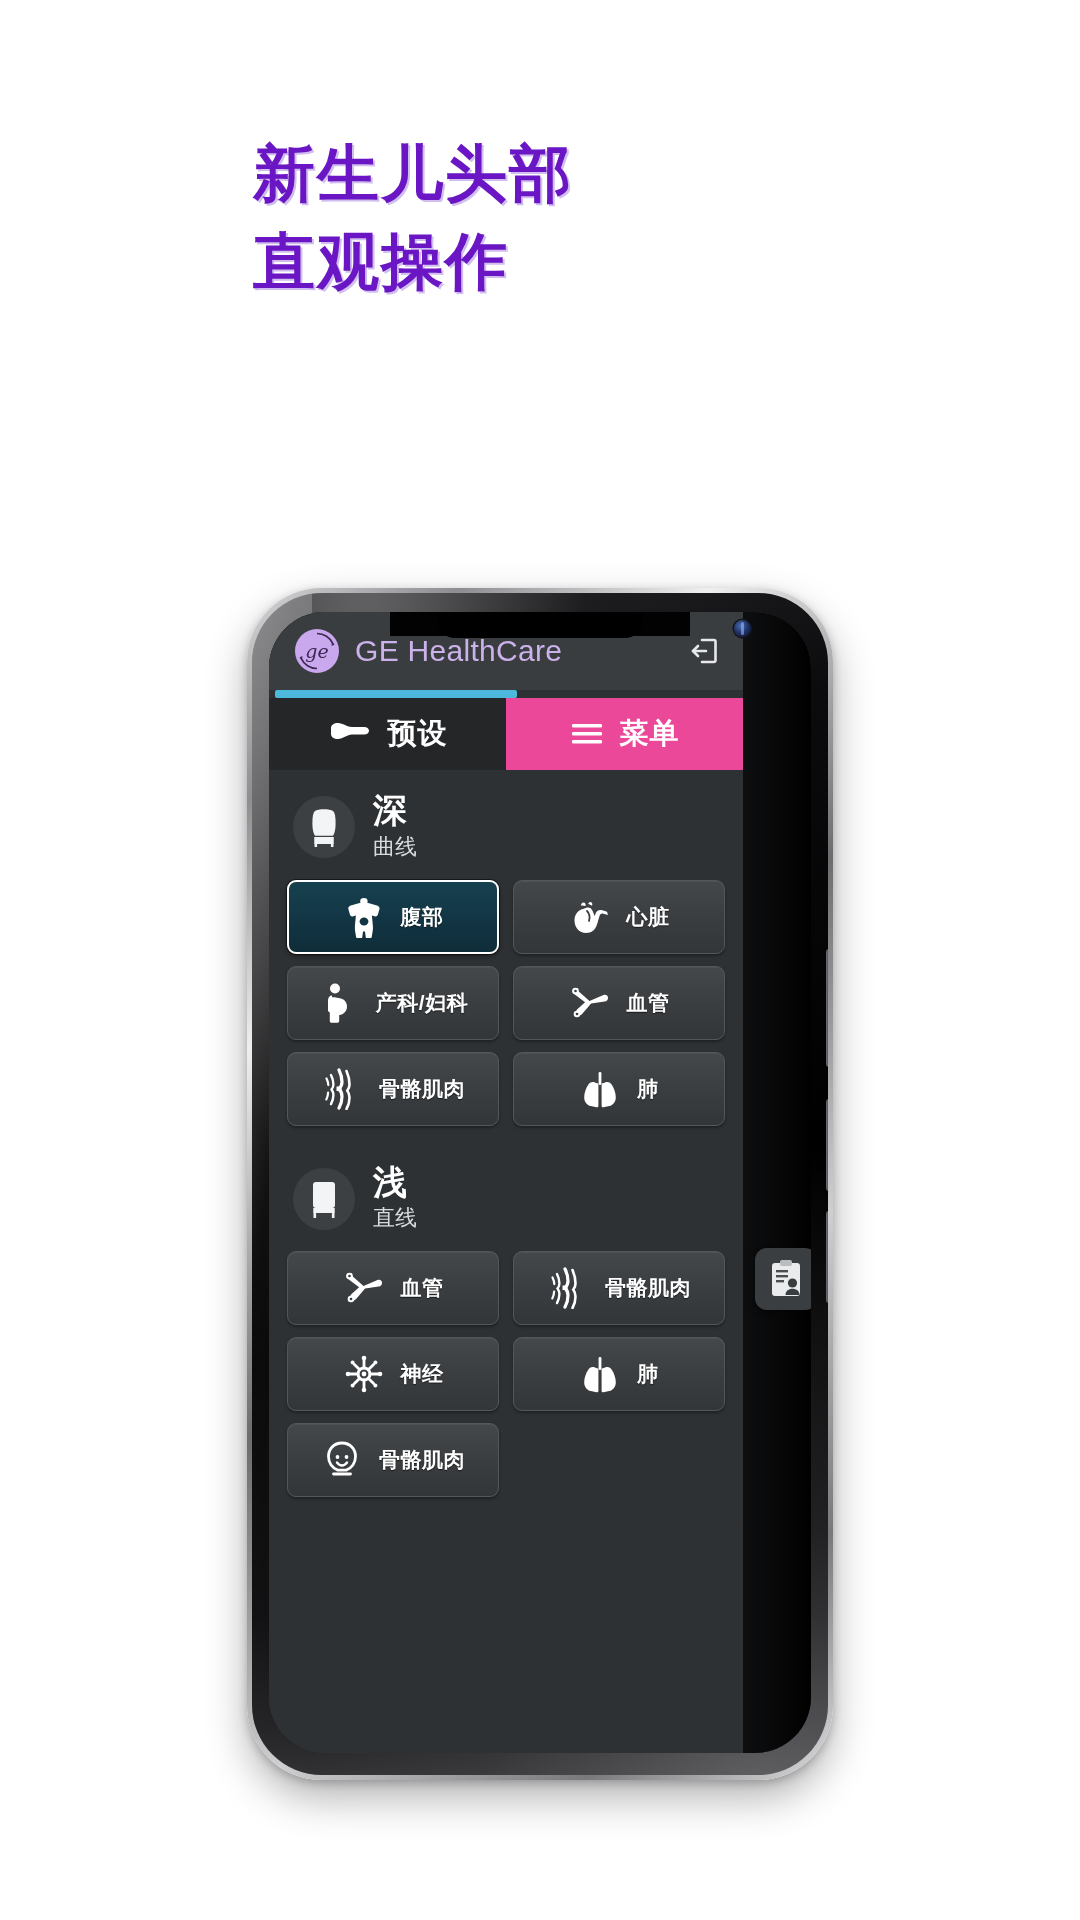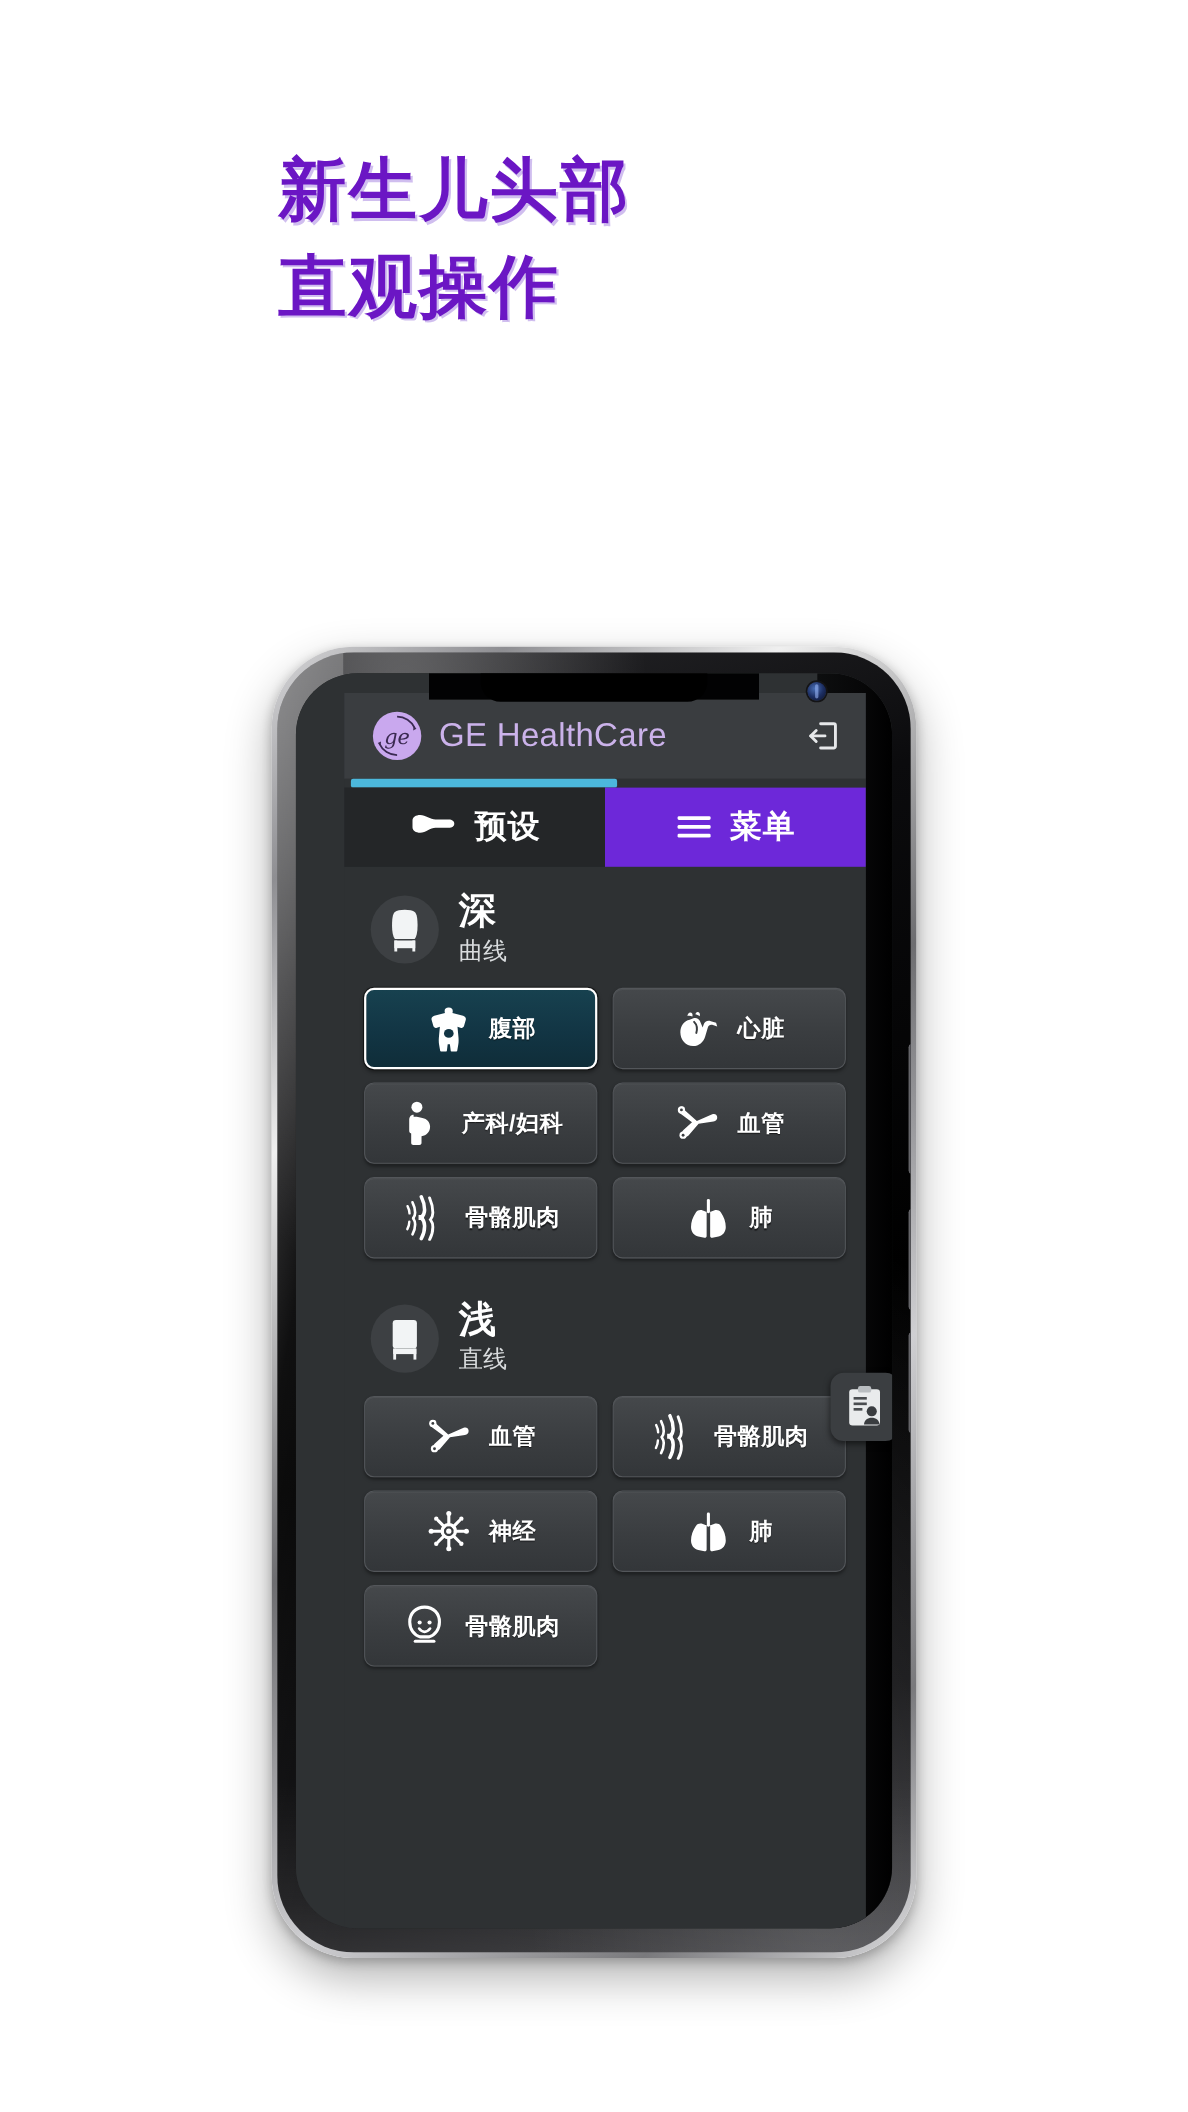--- a/index.html
+++ b/index.html
@@ -113,25 +113,24 @@
     content:"";
     position:absolute; left:50%; top:2px;
     width:2.5px; height:13px; margin-left:-1.2px;
     background:rgba(160,190,255,0.55);
     border-radius:2px;
   }
 
   
   .app {
     position:absolute;
-    left:0; top:18px;
+    left:0; top:0;
     width:calc(100% - 68px);
     height:100%;
     background:#2e3133;
-    margin-left:44px;
   }
   .app-header {
     position:relative;
     height:78px;
     background:#3a3d40;
     display:flex; align-items:center;
     padding:0 22px 0 26px;
   }
   .ge-logo {
     width:44px; height:44px; flex:0 0 44px;
@@ -178,21 +177,21 @@
   .tab {
     flex:1;
     display:flex; align-items:center; justify-content:center;
     gap:16px;
     color:#ffffff;
     font-size:29px;
     font-weight:600;
     position:relative;
   }
   .tab.active { background:#242628; }
-  .tab.inactive { background:#6d28d9;font-family:Liberation Mono, monospace; }
+  .tab.inactive { background:#ec4899;font-family:Liberation Mono, monospace; }
   .tab svg { display:block; }
   .tab-label { letter-spacing:1px; }
 
   
   .content {
     padding:0 18px;
     background:#2e3133;
     height:calc(100% - 158px);
   }
 

